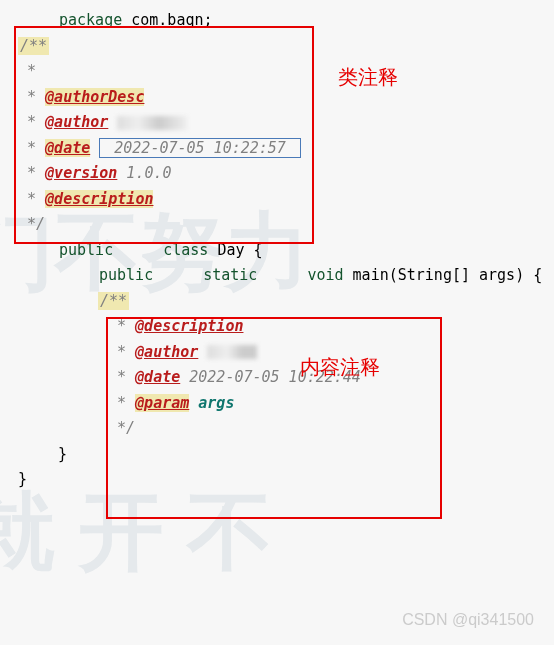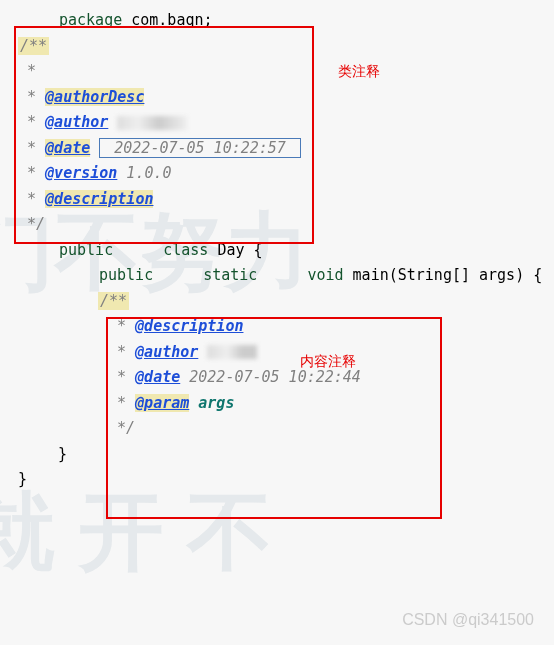--- a/index.html
+++ b/index.html
@@ -25,21 +25,21 @@
       font-weight: bold;
       font-family: "SimHei", sans-serif;
       pointer-events: none;
       z-index: 0;
     }
     .wm1 { top: 180px; left: -30px; }
     .wm2 { top: 460px; left: -30px; }
     .content { position: relative; z-index: 1; }
     .kw { color: #14532d; font-weight: normal; margin-left: 41px; }
     .comment { color: #808080; font-style: italic; }
-    .tag { color: #1d4ed8; font-style: italic; font-weight: bold; text-decoration: underline; }
+    .tag { color: #b91c1c; font-style: italic; font-weight: bold; text-decoration: underline; }
     .tag-hl { background: #f0e8b0; }
     .date-box { border: 1px solid #4a7ab8; padding: 0 14px; }
     .censored {
       display: inline-block;
       width: 70px;
       height: 14px;
       background: linear-gradient(90deg, #ddd 0%, #eee 30%, #ccc 60%, #eee 100%);
       filter: blur(2px);
       vertical-align: middle;
     }
@@ -68,21 +68,21 @@
       left: 106px;
       width: 336px;
       height: 202px;
       pointer-events: none;
       z-index: 2;
     }
     .label {
       position: absolute;
       color: #e60000;
       font-family: "SimSun", serif;
-      font-size: 14px;
+      font-size: 20px;
       font-style: normal;
       z-index: 3;
     }
     .line { white-space: pre; }
     .indent1 { padding-left: 40px; }
     .indent2 { padding-left: 80px; }
     .indent2b { padding-left: 90px; }
     .doc-open { background: #f0e8b0; padding: 0 2px; }
     .footer-wm {
       position: absolute;

